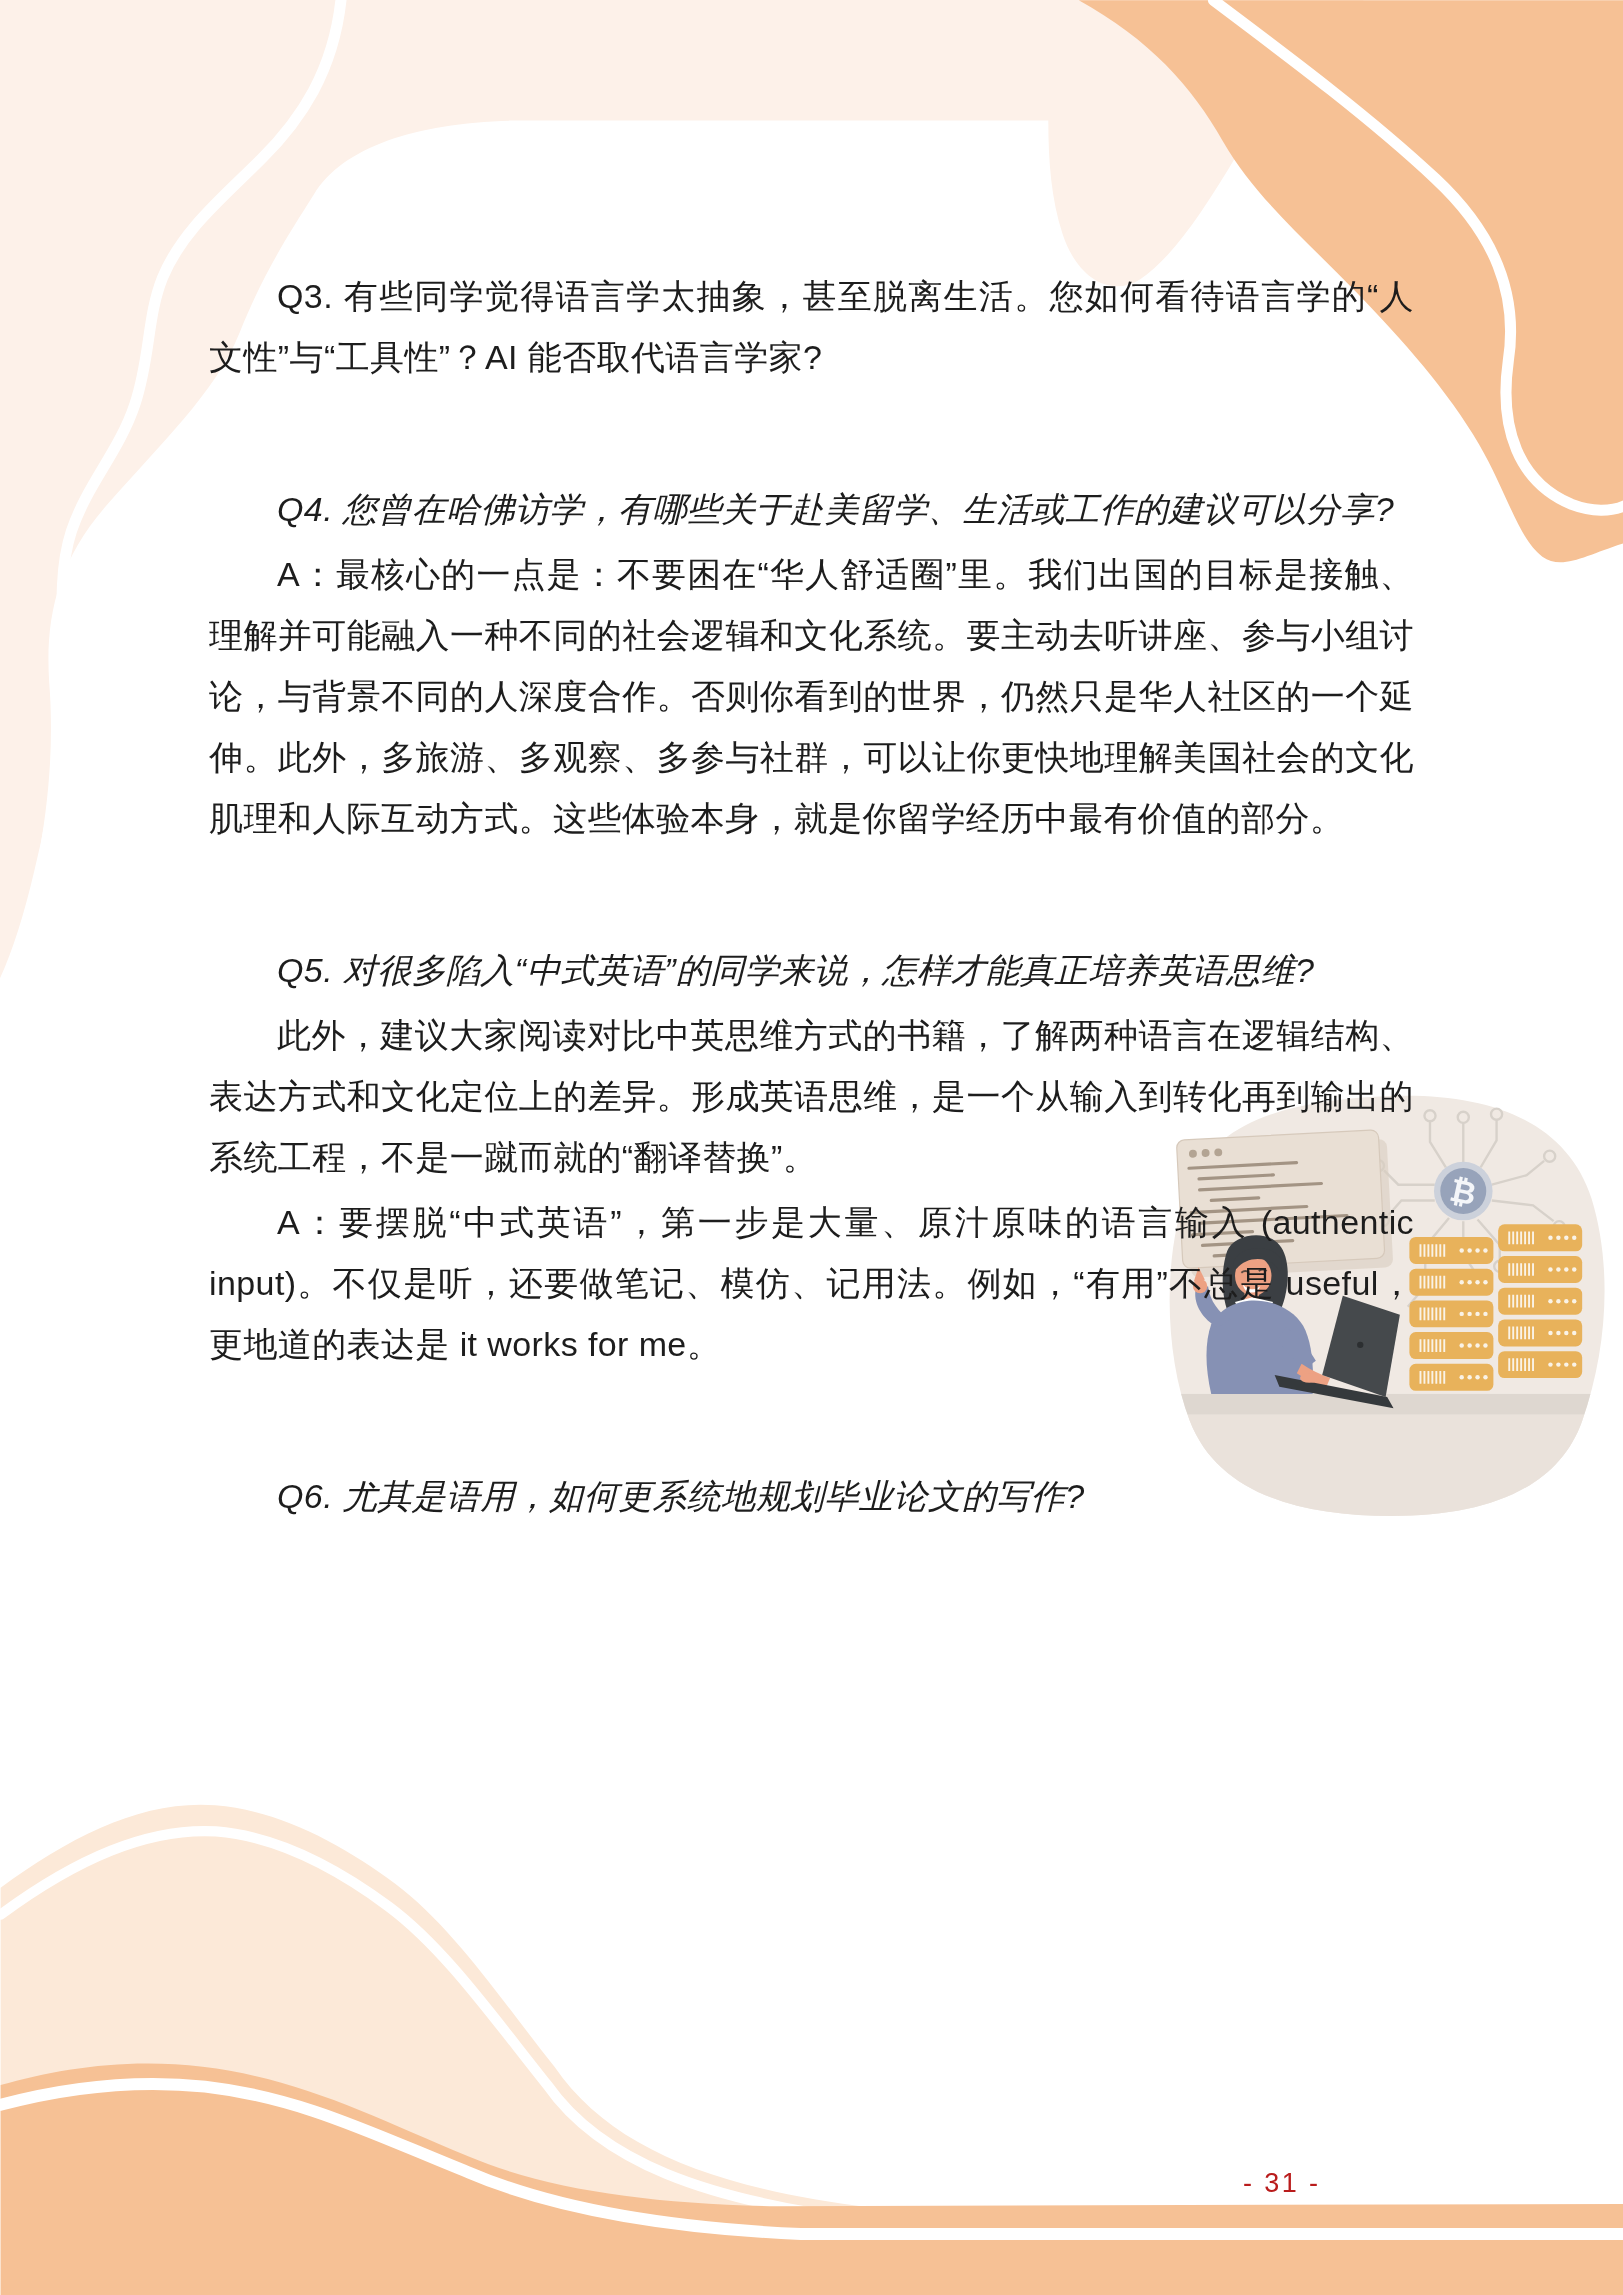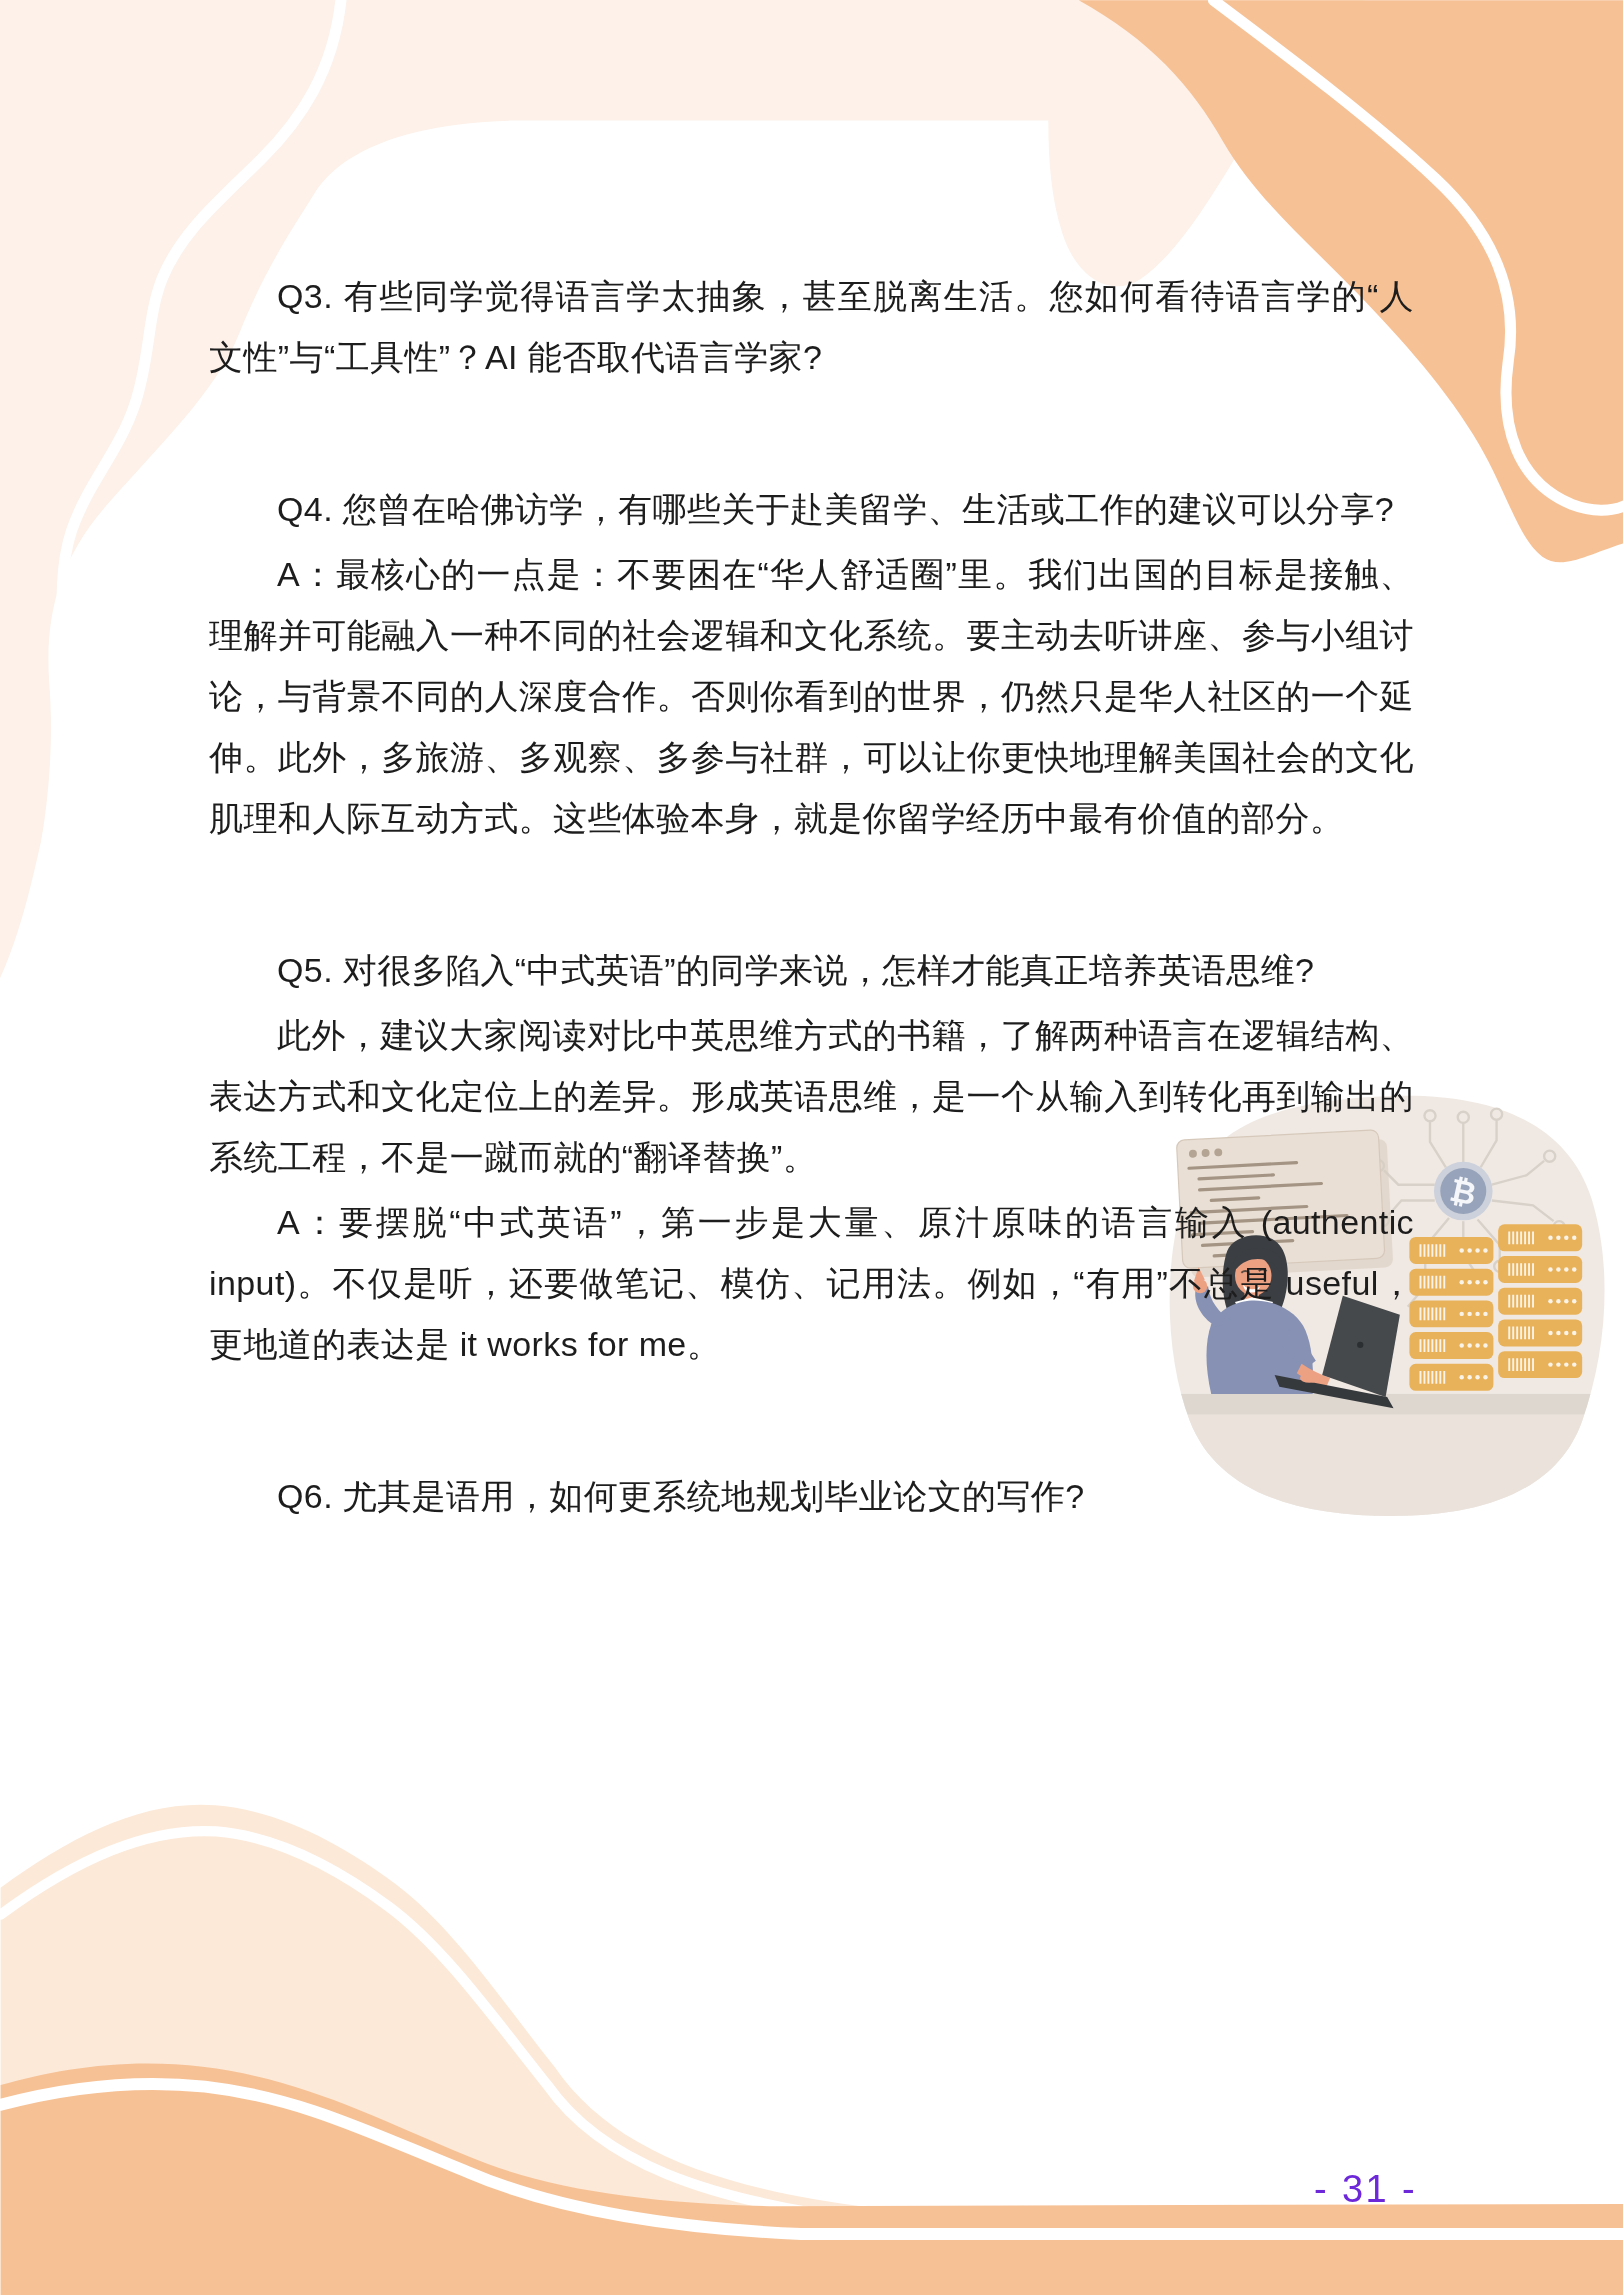--- a/index.html
+++ b/index.html
@@ -11,24 +11,24 @@
   #decor-top-left{left:0;top:0;z-index:0;}
   #decor-top-right{left:1055px;top:0;z-index:0;}
   #decor-bottom{left:0;top:1776px;z-index:0;}
   #illustration{left:1154px;top:1088px;z-index:1;}
   .content{
     position:absolute;left:205px;top:262px;width:1213px;z-index:2;
     font-size:34px;line-height:61px;color:#1d1d1d;
     text-align:justify;letter-spacing:0.4px;
   }
   .content p{margin:4px;text-indent:68px;}
-  .content p.gap{margin-top:91px;}
+  .content p.gap{margin-top:91px;font-style:italic;}
   .page-number{
     position:absolute;left:1243px;top:2168px;width:174px;z-index:2;
-    font-size:38px;color:#6d28d9;text-align:right;letter-spacing:2.4px;
+    font-size:27px;color:#b91c1c;text-align:left;letter-spacing:2.4px;
   }
 </style>
 </head>
 <body>
 
 <div class="page">
 
   <svg id="decor-top-left" class="decor" width="1624" height="1031" viewBox="0 0 2048 1300">
     <path fill="#fdf1e9" d="M0,0 H1720 C1660,55 1605,120 1560,195 C1515,270 1478,325 1438,352 C1400,376 1358,350 1340,295 C1326,252 1322,205 1322,152 L645,152 C525,155 432,185 396,245 C360,302 332,345 302,420 C272,495 202,560 132,640 C72,710 57,780 62,860 C68,935 62,1010 47,1090 C34,1160 20,1215 0,1255 Z"></path>
     <path fill="none" stroke="#ffffff" stroke-width="14" stroke-linecap="round" d="M430,0 C420,90 380,150 330,200 C280,250 230,290 205,350 C185,400 190,450 170,510 C150,570 110,610 90,670 C72,725 80,790 80,860 C80,940 70,1020 50,1100 C36,1160 20,1210 0,1250"></path>

